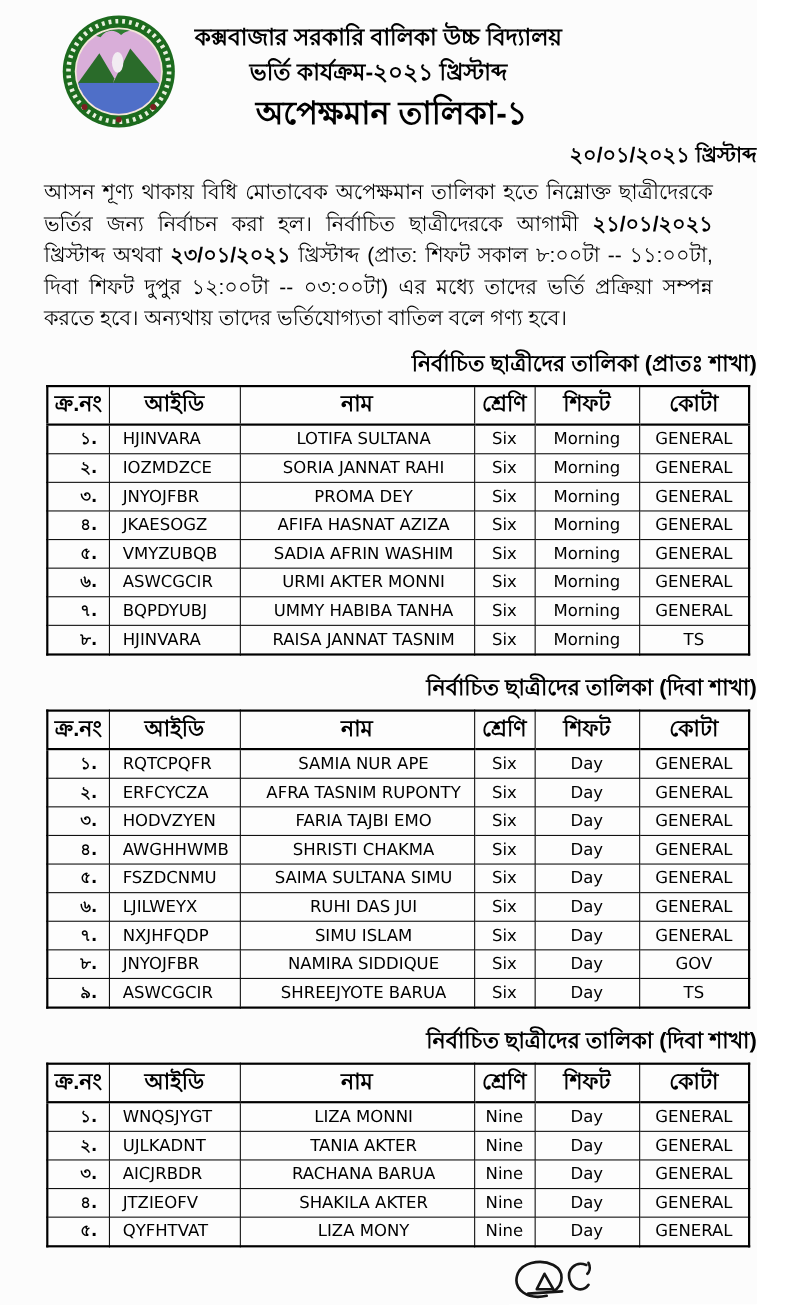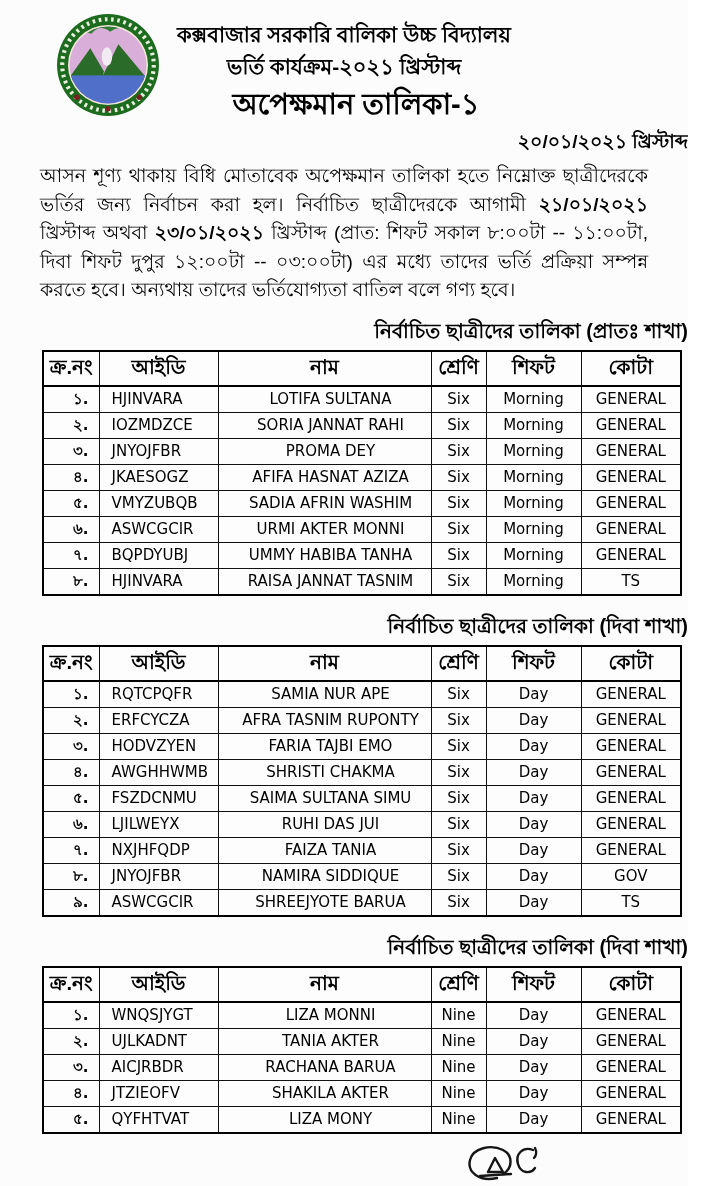--- a/index.html
+++ b/index.html
@@ -287,21 +287,21 @@
           <td class="c0">৬.</td>
           <td class="c1">LJILWEYX</td>
           <td class="c2">RUHI DAS JUI</td>
           <td class="c3">Six</td>
           <td class="c4">Day</td>
           <td class="c5">GENERAL</td>
         </tr>
         <tr>
           <td class="c0">৭.</td>
           <td class="c1">NXJHFQDP</td>
-          <td class="c2">FAIZA TANIA</td>
+          <td class="c2">SIMU ISLAM</td>
           <td class="c3">Six</td>
           <td class="c4">Day</td>
           <td class="c5">GENERAL</td>
         </tr>
         <tr>
           <td class="c0">৮.</td>
           <td class="c1">JNYOJFBR</td>
           <td class="c2">NAMIRA SIDDIQUE</td>
           <td class="c3">Six</td>
           <td class="c4">Day</td>

